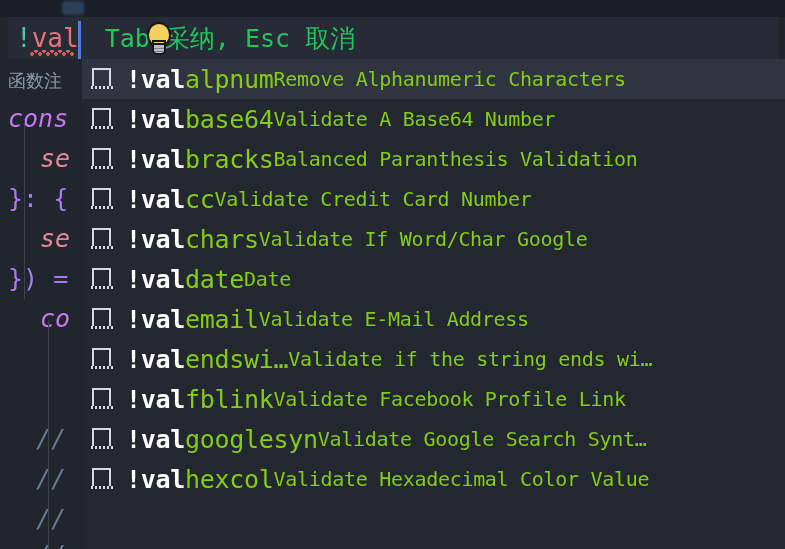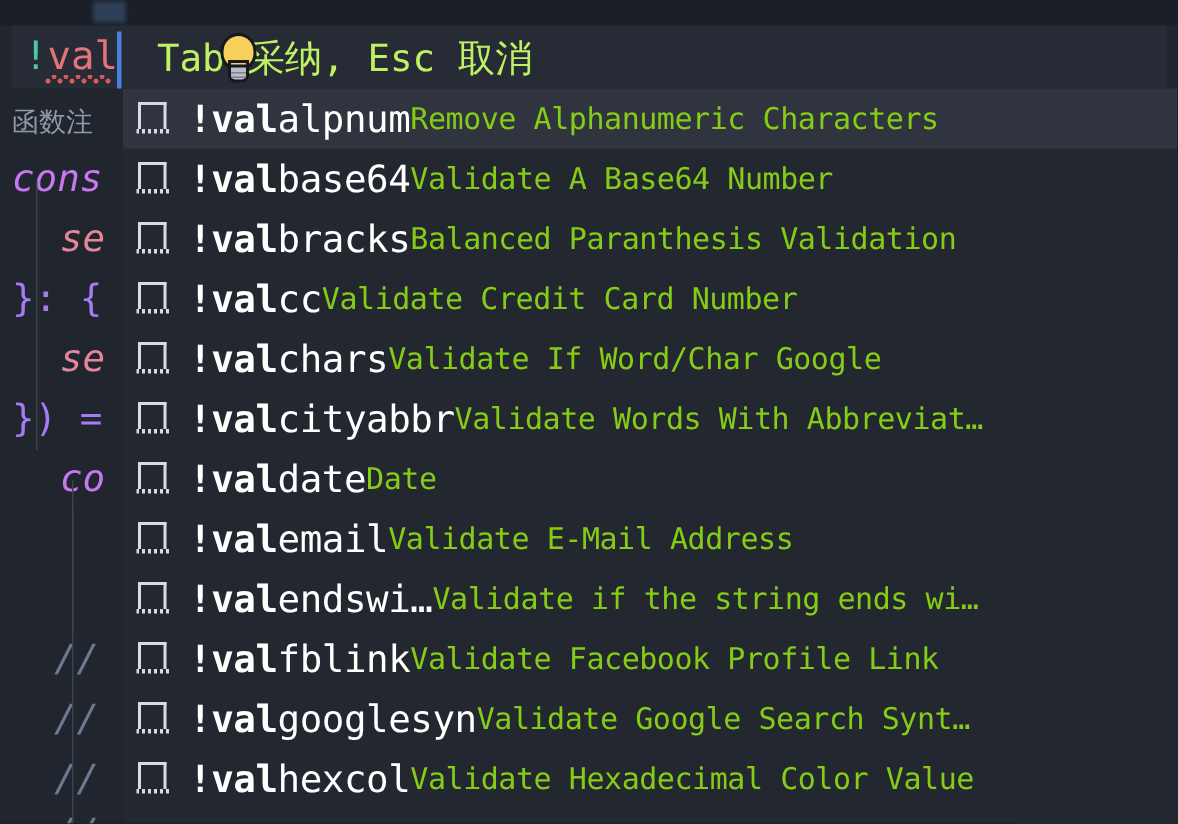--- a/index.html
+++ b/index.html
@@ -149,21 +149,21 @@
     content: "";
     position: absolute;
     left: 0; top: 3px;
     width: 10px; height: 1px;
     background: #7e828c;
     box-shadow: 0 3px 0 0 #7e828c;
   }
   .hint-keys {
     margin-left: 26px;
     font-size: 25px;
-    color: #bef264;
+    color: #22c55e;
     white-space: pre;
   }
 
   
   .popup {
     position: absolute;
     left: 82px;
     top: 59px;
     width: 703px;
     height: 490px;
@@ -219,21 +219,21 @@
     font-size: 25px;
     white-space: pre;
     flex: 0 0 auto;
     letter-spacing: -0.3px;
   }
   .sg-label .match {
     color: #ffffff;
     font-weight: bold;
   }
   .sg-label .rest {
-    color: #ffffff;
+    color: #84cc16;
     margin-top: 22px;
   }
 
   .sg-desc {
     flex: 1 1 auto;
     text-align: left;
     font-size: 20px;
     color: #84cc16;
     white-space: nowrap;
     overflow: hidden;
@@ -323,28 +323,20 @@
             <div class="dots"></div>
           </div>
           <div class="sg-label"><span class="match">!val</span><span class="rest">chars</span></div>
           <div class="sg-desc"><span>Validate If Word/Char Google</span></div>
         </div>
         <div class="sg-row">
           <div class="sn-icon">
             <div class="box"></div>
             <div class="dots"></div>
           </div>
-          <div class="sg-label"><span class="match">!val</span><span class="rest">cityabbr</span></div>
-          <div class="sg-desc"><span>Validate Words With Abbreviat…</span></div>
-        </div>
-        <div class="sg-row">
-          <div class="sn-icon">
-            <div class="box"></div>
-            <div class="dots"></div>
-          </div>
           <div class="sg-label"><span class="match">!val</span><span class="rest">date</span></div>
           <div class="sg-desc"><span>Date</span></div>
         </div>
         <div class="sg-row">
           <div class="sn-icon">
             <div class="box"></div>
             <div class="dots"></div>
           </div>
           <div class="sg-label"><span class="match">!val</span><span class="rest">email</span></div>
           <div class="sg-desc"><span>Validate E-Mail Address</span></div>

